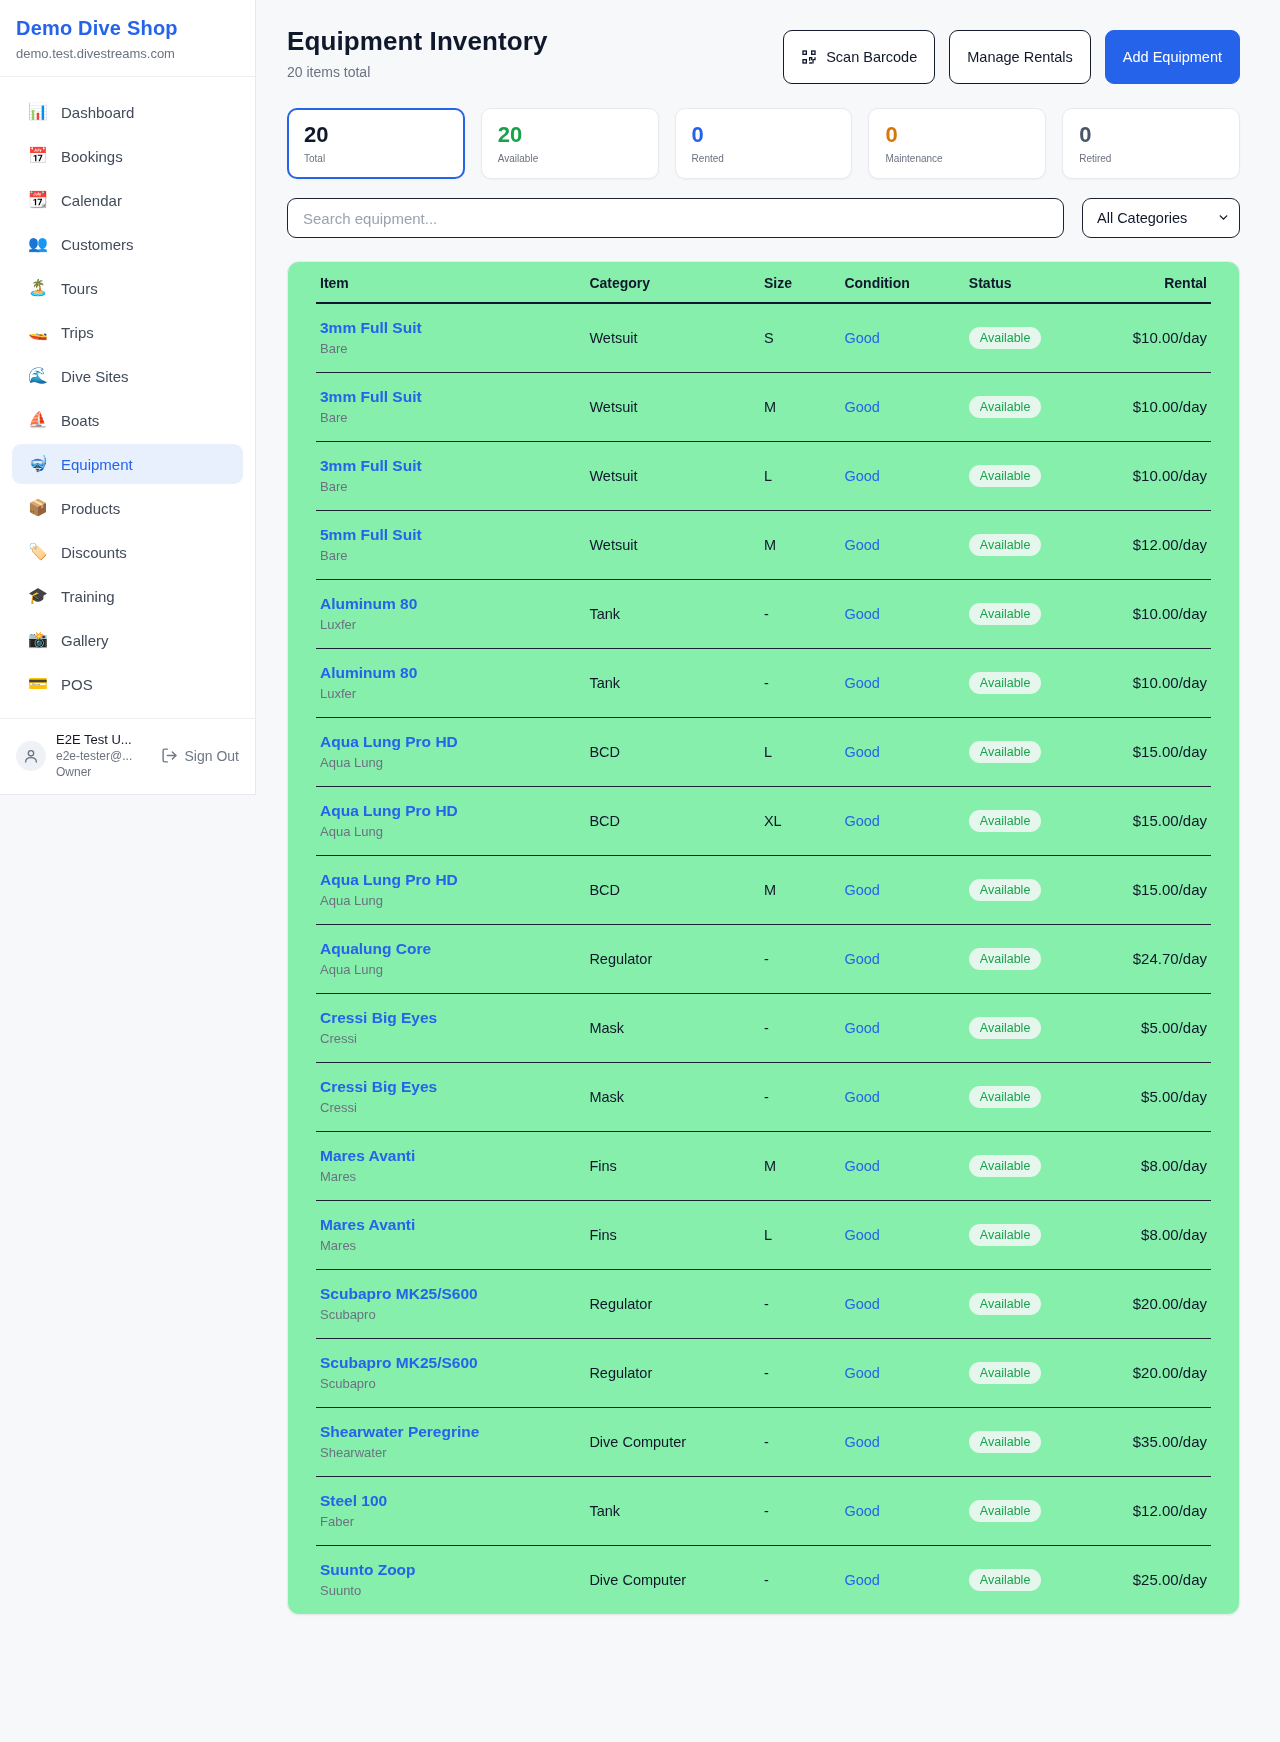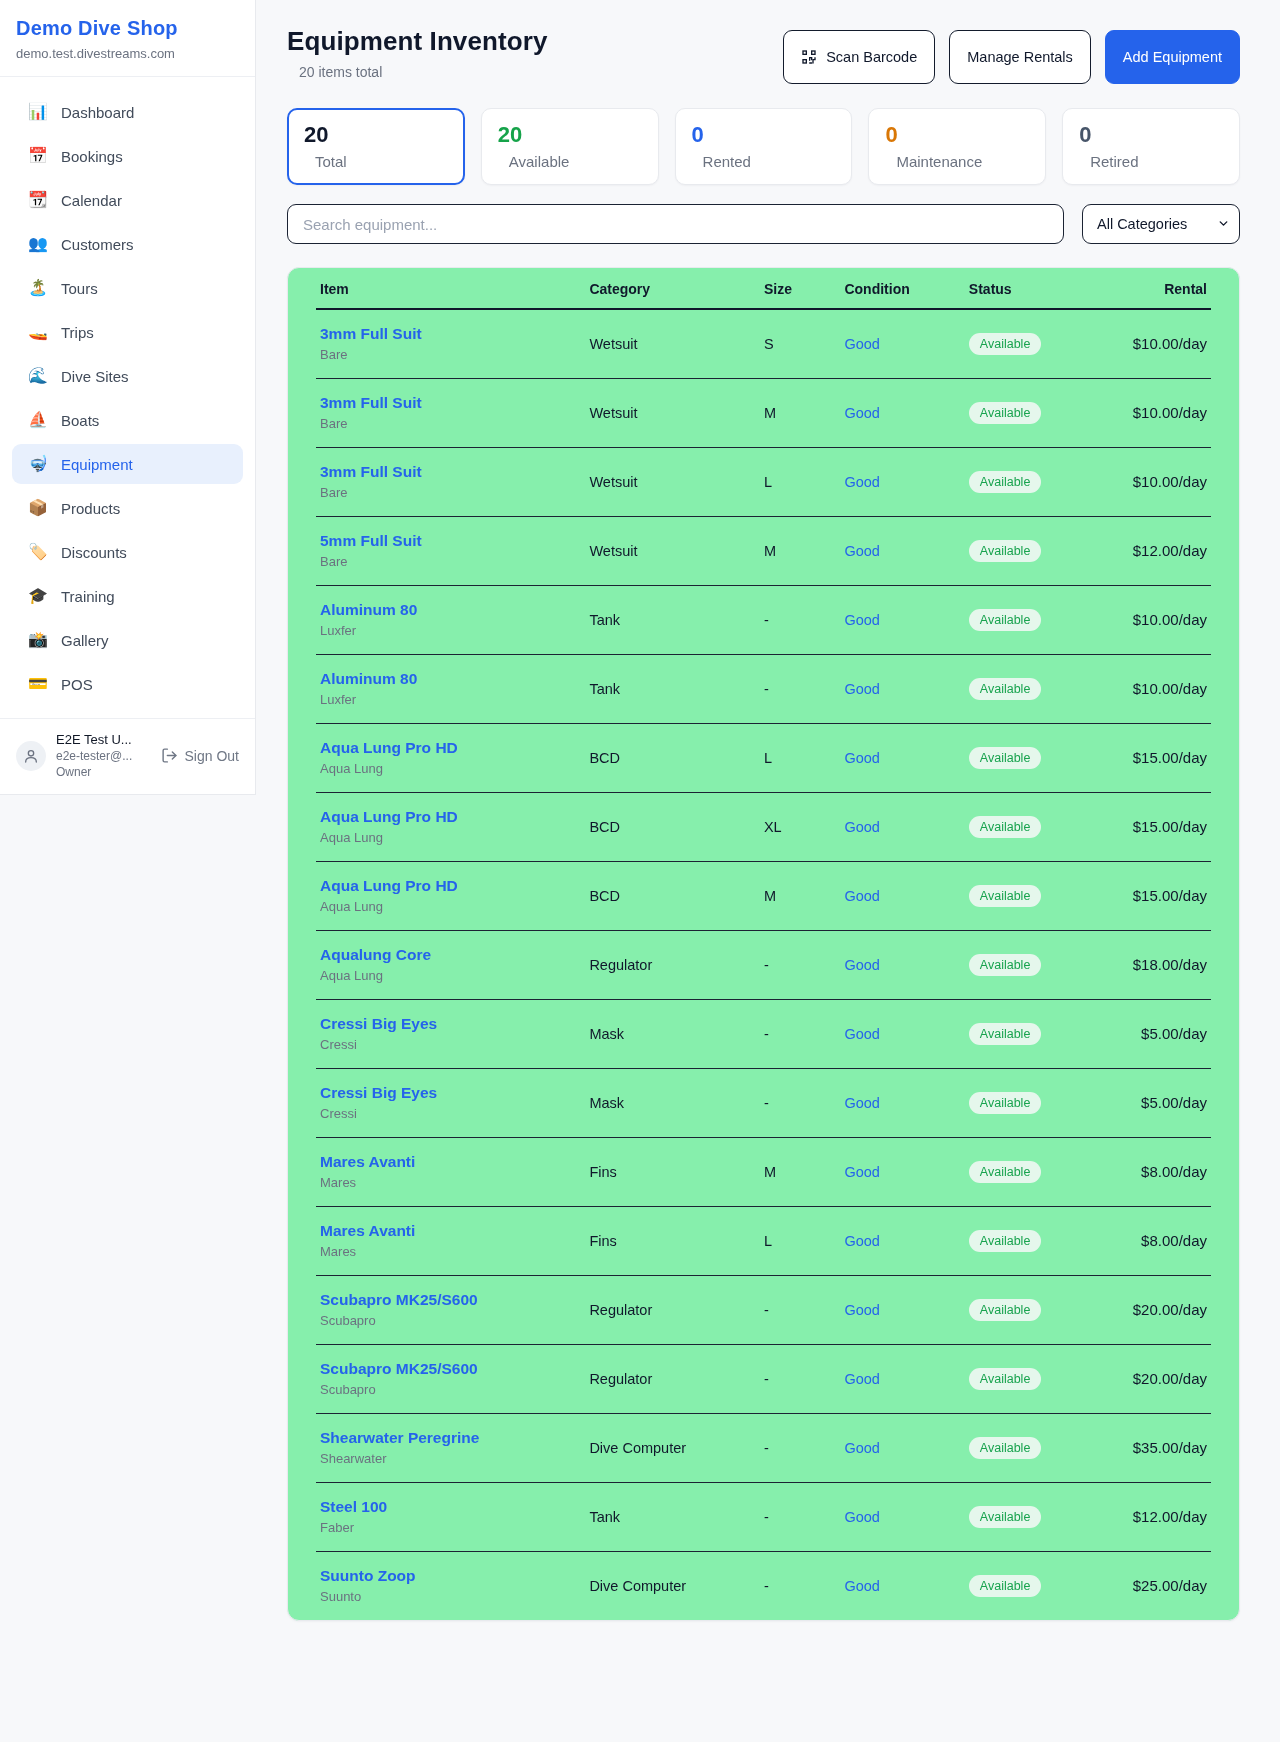--- a/index.html
+++ b/index.html
@@ -45,39 +45,39 @@
   .user-role { font-size: 12px; color: #6b7280; margin-top: 2px; }
   .signout {
     margin-left: auto; display: flex; align-items: center; gap: 7px;
     color: #6f7785; font-size: 14px; cursor: pointer; white-space: nowrap;
   }
 
   
   .main { flex: 1; padding: 26px 40px 34px 31px; }
   .page-header { display: flex; align-items: flex-start; }
   .page-title { font-size: 26px; font-weight: bold; color: #10182b; letter-spacing: .1px; }
-  .page-subtitle { font-size: 14px; color: #6b7280; margin-top: 7px; margin-left: 12px; }
+  .page-subtitle { font-size: 14px; color: #6b7280; margin-top: 7px; }
   .header-actions { margin-left: auto; display: flex; gap: 14px; padding-top: 4px; }
   .btn {
     height: 54px; padding: 0 17px; border-radius: 9px;
     background: #fff; border: 1px solid #131b2c;
     font-size: 14.5px; color: #10182b; font-family: inherit;
     display: inline-flex; align-items: center; gap: 9px; cursor: pointer; white-space: nowrap;
   }
   .btn-primary { background: #2563eb; border-color: #2563eb; color: #fff; font-weight: 500; }
 
   
   .stats { display: grid; grid-template-columns: repeat(5, 1fr); gap: 16px; margin-top: 24px; }
   .stat {
     background: #fff; border: 1px solid #e8eaee; border-radius: 10px;
     padding: 13px 16px 14px; box-shadow: 0 1px 2px rgba(16,24,40,.04); cursor: pointer;
   }
   .stat.selected { border: 2px solid #2563eb; padding: 12px 15px 13px; }
   .stat-value { font-size: 22px; font-weight: bold; }
-  .stat-label { font-size: 15px; color: #6b7280; margin-top: 5px; margin-left: 11px; }
+  .stat-label { font-size: 10px; color: #6b7280; margin-top: 5px; }
 
   
   .filter-row { display: flex; gap: 18px; margin-top: 19px; }
   .search-input {
     flex: 1; height: 40px; border: 1px solid #1b2333; border-radius: 9px;
     padding: 0 15px; font-size: 15px; font-family: inherit; color: #10182b; background: #fff;
     outline: none;
   }
   .search-input::placeholder { color: #9aa2b1; }
   .select-wrap { position: relative; width: 158px; }
@@ -389,21 +389,21 @@
             </tr>
             <tr>
               <td>
                 <div class="item-name">Aqualung Core</div>
                 <div class="item-brand">Aqua Lung</div>
               </td>
               <td class="cell-plain">Regulator</td>
               <td class="cell-plain">-</td>
               <td><span class="cell-link">Good</span></td>
               <td><span class="pill">Available</span></td>
-              <td class="cell-rental">$18.00/day</td>
+              <td class="cell-rental">$24.70/day</td>
             </tr>
             <tr>
               <td>
                 <div class="item-name">Cressi Big Eyes</div>
                 <div class="item-brand">Cressi</div>
               </td>
               <td class="cell-plain">Mask</td>
               <td class="cell-plain">-</td>
               <td><span class="cell-link">Good</span></td>
               <td><span class="pill">Available</span></td>

